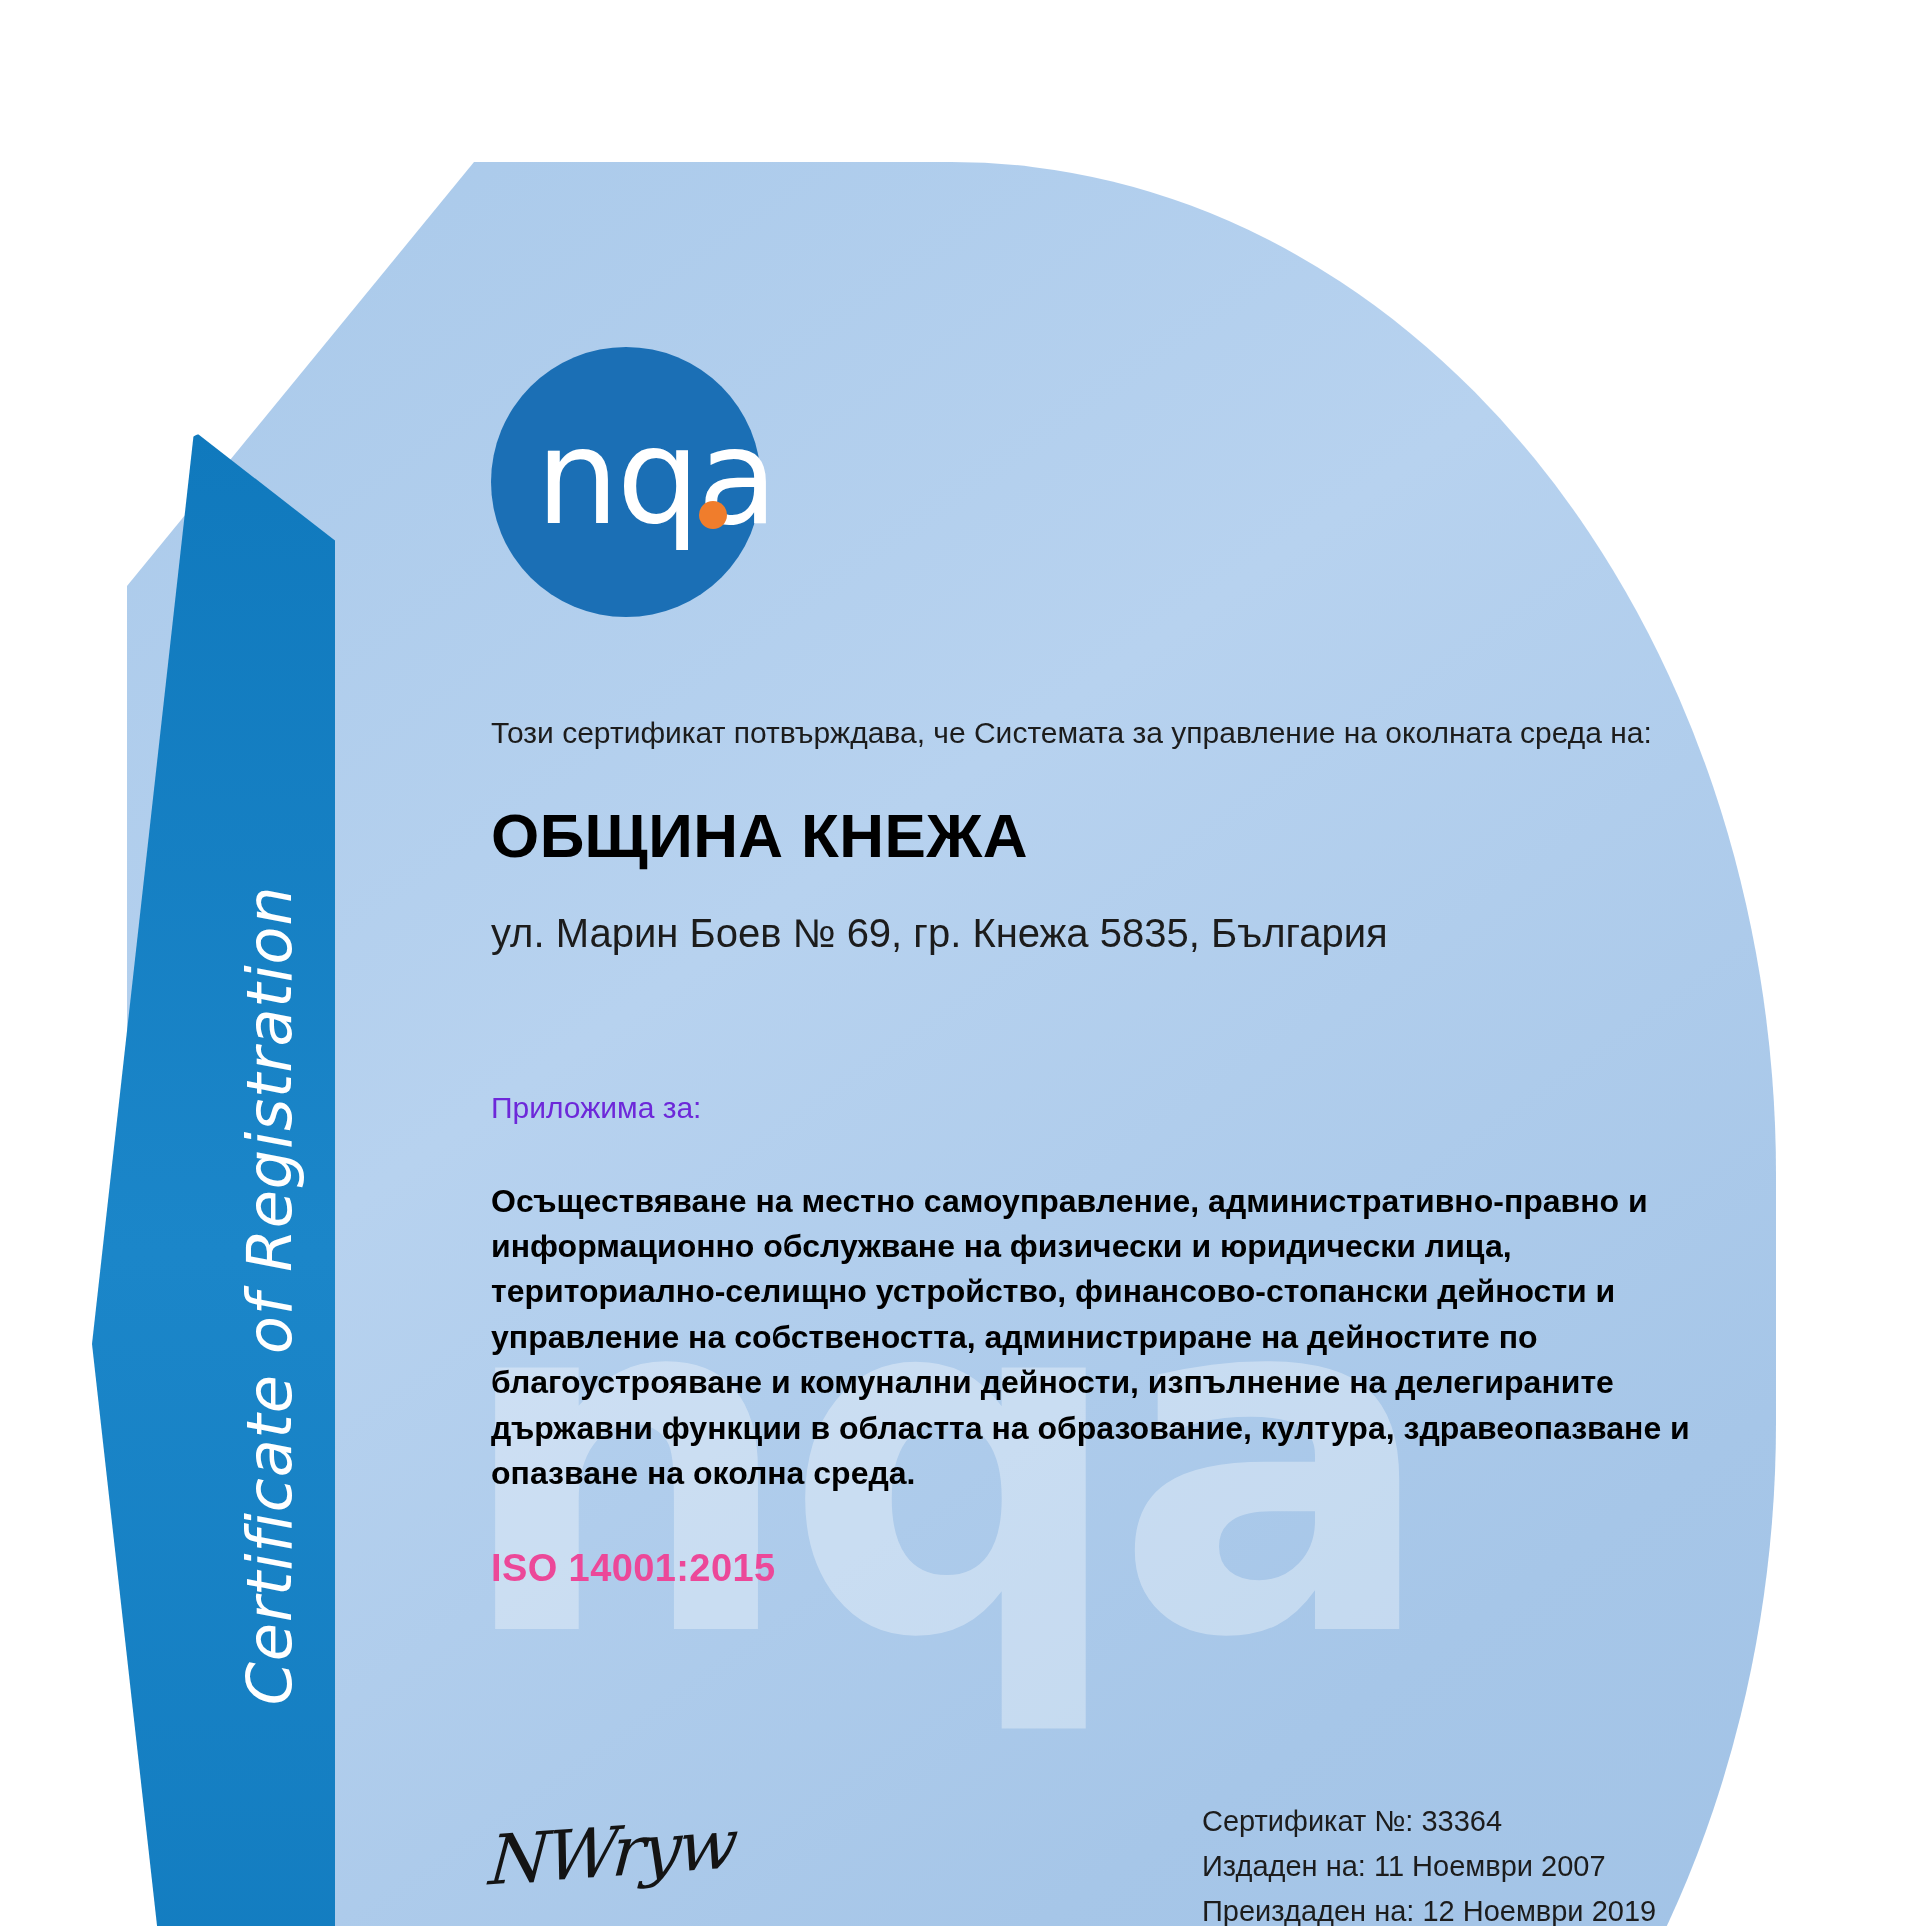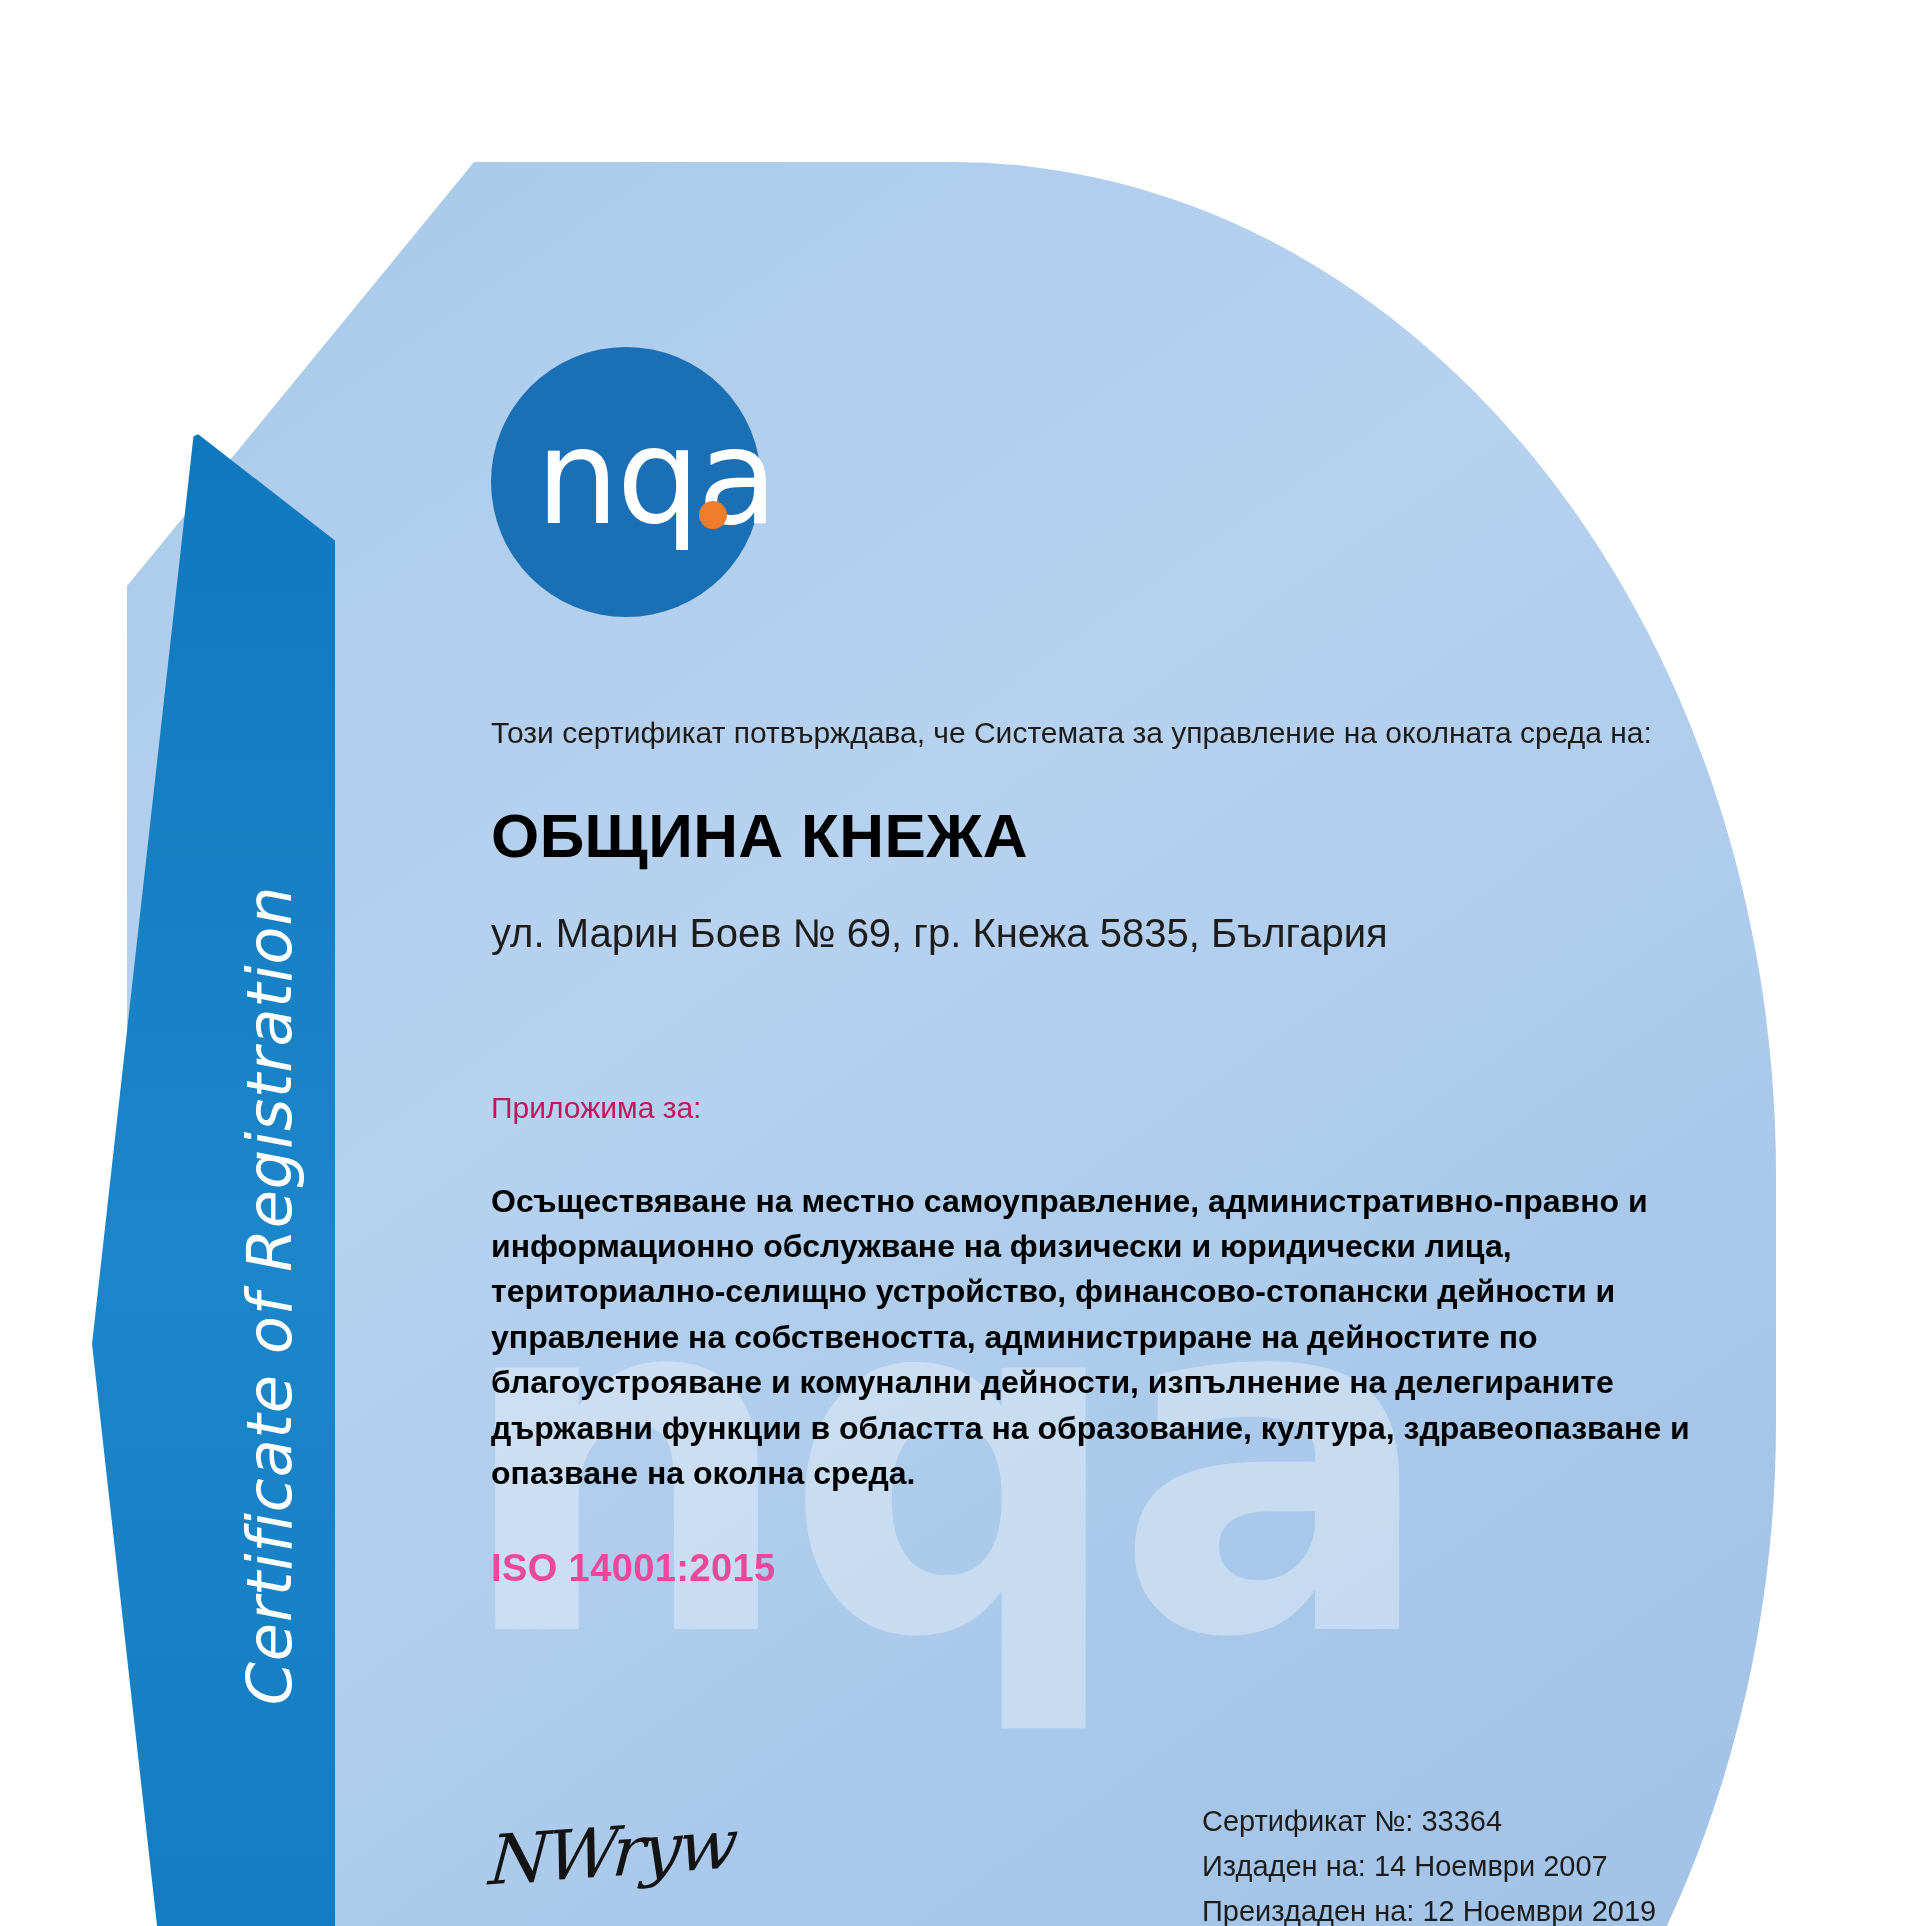--- a/index.html
+++ b/index.html
@@ -150,21 +150,21 @@
 
   .org-address {
     margin-top: 40px;
     font-size: 40px;
     color: #1c1c1c;
   }
 
   .scope-label {
     margin-top: 135px;
     font-size: 30px;
-    color: #be185d;
+    color: #6d28d9;
   }
 
   .scope-body {
     margin-top: 54px;
     font-size: 32px;
     font-weight: 700;
     color: #000000;
     line-height: 1.42;
     width: 1210px;
   }
@@ -257,19 +257,19 @@
 
   </div>
 
   <div class="sign-block">
     <div class="signature">NWryw</div>
 
   </div>
 
   <div class="details">
     <div>Сертификат №: 33364</div>
-    <div>Издаден на: 14 Ноември 2007</div>
+    <div>Издаден на: 11 Ноември 2007</div>
     <div>Преиздаден на: 12 Ноември 2019</div>
 
   </div>
 
 </div>
 
 
 </body></html>

